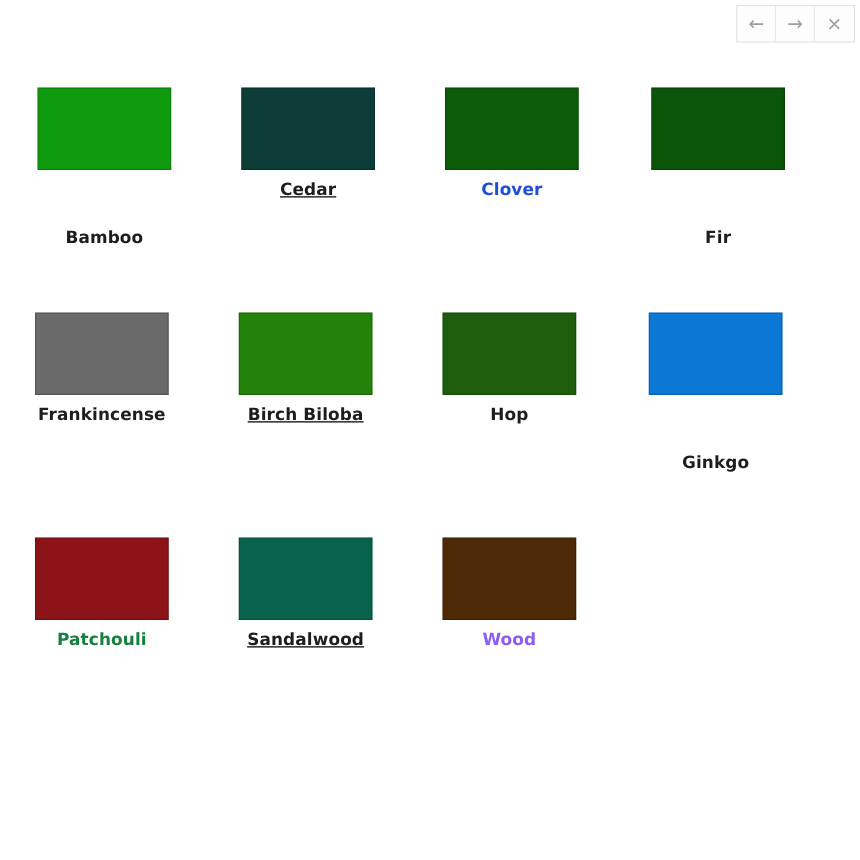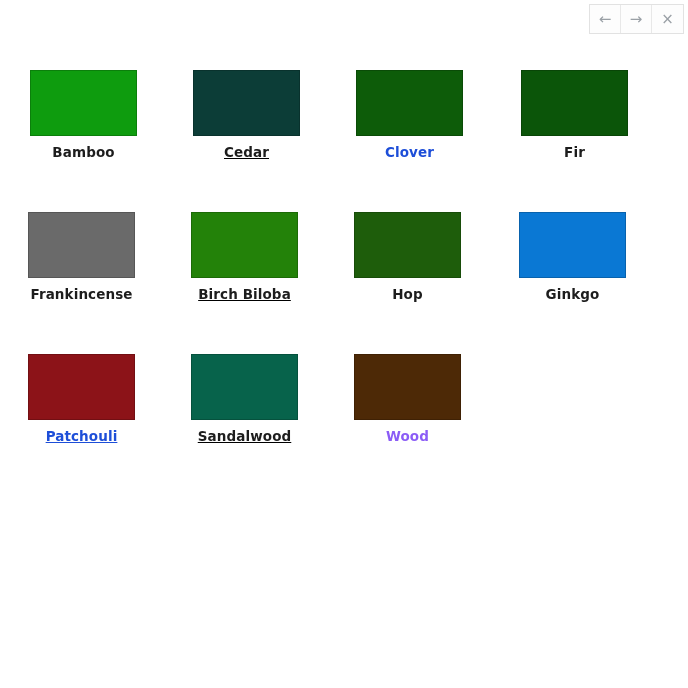--- a/index.html
+++ b/index.html
@@ -60,21 +60,21 @@
   }
   .swatch-cell {
     width: 163px;
     margin-left: 0;
     margin-bottom: 52px;
     display: flex;
     flex-direction: column;
     align-items: center;
   }
   
-  .swatch-cell.col-0 { margin-left: 2px; }
+  .swatch-cell.col-0 { margin-left: 2px; gap: 38px; }
   .swatch-cell.col-1 { margin-left: 0px; }
   .swatch-cell.col-2 { margin-left: 0px; text-decoration: underline; }
   .swatch-cell.col-3 { margin-left: 0px; }
 
   .swatch-chip {
     width: 107px;
     height: 66px;
     border: 1px solid rgba(0,0,0,0.18);
     box-sizing: border-box;
   }
@@ -142,21 +142,21 @@
     <div class="swatch-label" style="color: rgb(29, 29, 29);">Hop</div>
   </div>
 
   <div class="swatch-cell col-0">
     <div class="swatch-chip" style="background-color: rgb(10, 120, 212);"></div>
     <div class="swatch-label" style="color: rgb(29, 29, 29);">Ginkgo</div>
   </div>
 
   <div class="swatch-cell col-1">
     <div class="swatch-chip" style="background-color: rgb(140, 19, 24);"></div>
-    <div class="swatch-label" style="color: #1d4ed8; text-decoration: underline;">Patchouli</div>
+    <div class="swatch-label" style="color: #15803d;">Patchouli</div>
   </div>
 
   <div class="swatch-cell col-2">
     <div class="swatch-chip" style="background-color: rgb(7, 99, 75);"></div>
     <div class="swatch-label" style="color: rgb(29, 29, 29);">Sandalwood</div>
   </div>
 
   <div class="swatch-cell col-3">
     <div class="swatch-chip" style="background-color: rgb(77, 41, 6);"></div>
     <div class="swatch-label" style="color: #8b5cf6;">Wood</div>

